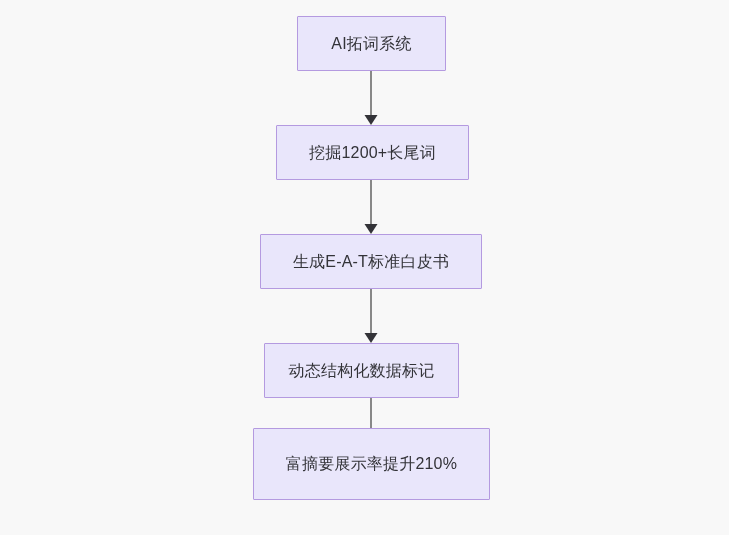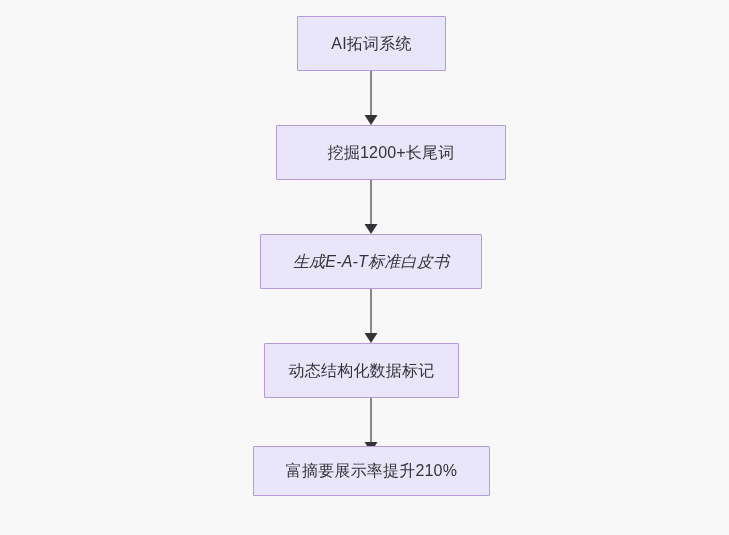--- a/index.html
+++ b/index.html
@@ -68,25 +68,25 @@
     </div>
     <div class="edge" style="left: 361px; top: 398px; width: 20px; height: 54px;">
       <svg width="20" height="54" viewBox="0 0 20 54">
         <line x1="10" y1="0" x2="10" y2="46" stroke="#888888" stroke-width="2"></line>
         <path d="M 3.5 44 L 16.5 44 L 10 54 Z" fill="#333338"></path>
       </svg>
     </div>
     <div class="node" style="left: 297px; top: 16px; width: 149px; height: 55px; background: rgb(233, 230, 251); border-color: rgb(180, 154, 224); color: rgb(51, 51, 56);">
       <span class="node-label">AI拓词系统</span>
     </div>
-    <div class="node" style="left: 276px; top: 125px; width: 230px; height: 55px; background: rgb(233, 230, 251); border-color: rgb(180, 154, 224); color: rgb(51, 51, 56);">
+    <div class="node" style="left: 276px; top: 125px; width: 193px; height: 55px; background: rgb(233, 230, 251); border-color: rgb(180, 154, 224); color: rgb(51, 51, 56);">
       <span class="node-label">挖掘1200+长尾词</span>
     </div>
-    <div class="node" style="left: 260px; top: 234px; width: 222px; height: 55px; background: rgb(233, 230, 251); border-color: rgb(180, 154, 224); color: rgb(51, 51, 56); font-style: italic;">
+    <div class="node" style="left: 260px; top: 234px; width: 222px; height: 55px; background: rgb(233, 230, 251); border-color: rgb(180, 154, 224); color: rgb(51, 51, 56);">
       <span class="node-label">生成E-A-T标准白皮书</span>
     </div>
     <div class="node" style="left: 264px; top: 343px; width: 195px; height: 55px; background: rgb(233, 230, 251); border-color: rgb(180, 154, 224); color: rgb(51, 51, 56);">
       <span class="node-label">动态结构化数据标记</span>
     </div>
-    <div class="node" style="left: 253px; top: 446px; width: 237px; height: 50px; background: rgb(233, 230, 251); border-color: rgb(180, 154, 224); color: rgb(51, 51, 56);">
+    <div class="node" style="left: 253px; top: 428px; width: 237px; height: 72px; background: rgb(233, 230, 251); border-color: rgb(180, 154, 224); color: rgb(51, 51, 56);">
       <span class="node-label">富摘要展示率提升210%</span>
     </div>
   </div>
 
 </body></html>

